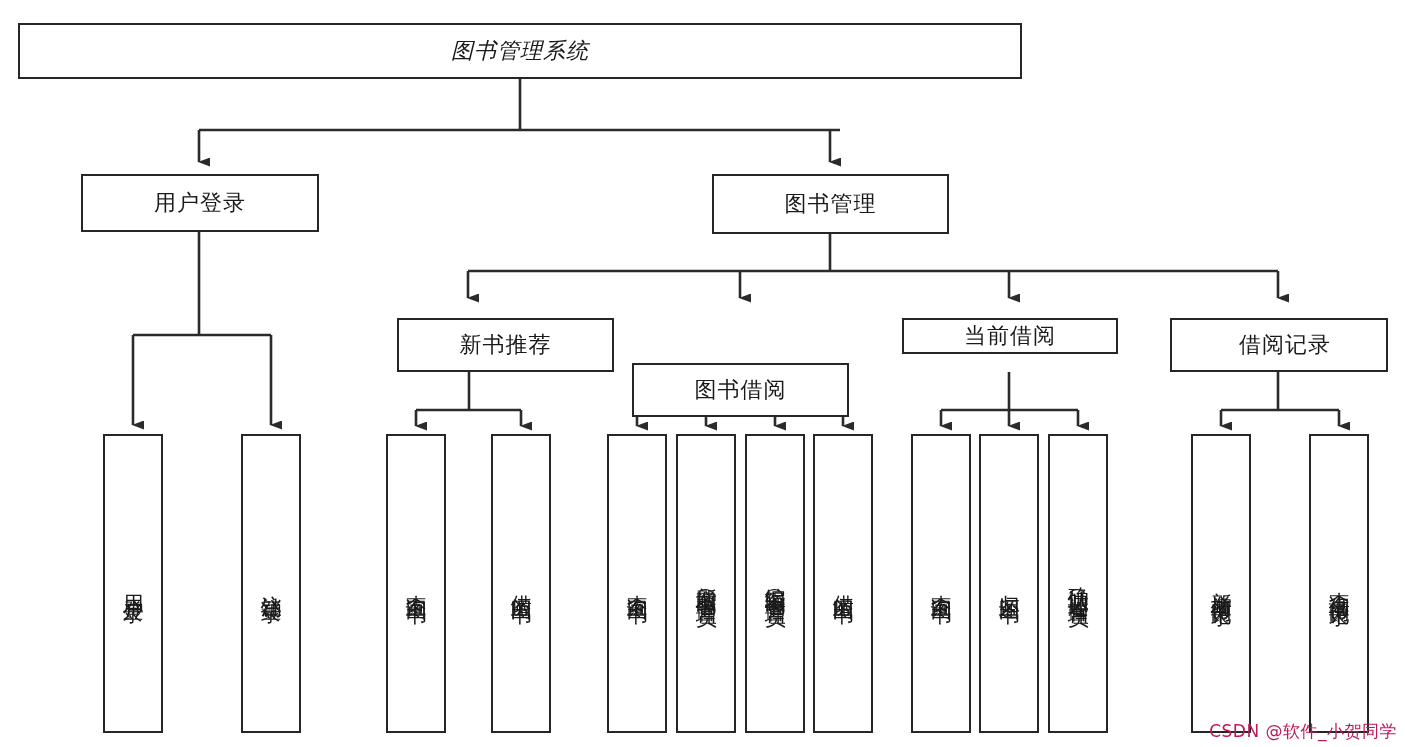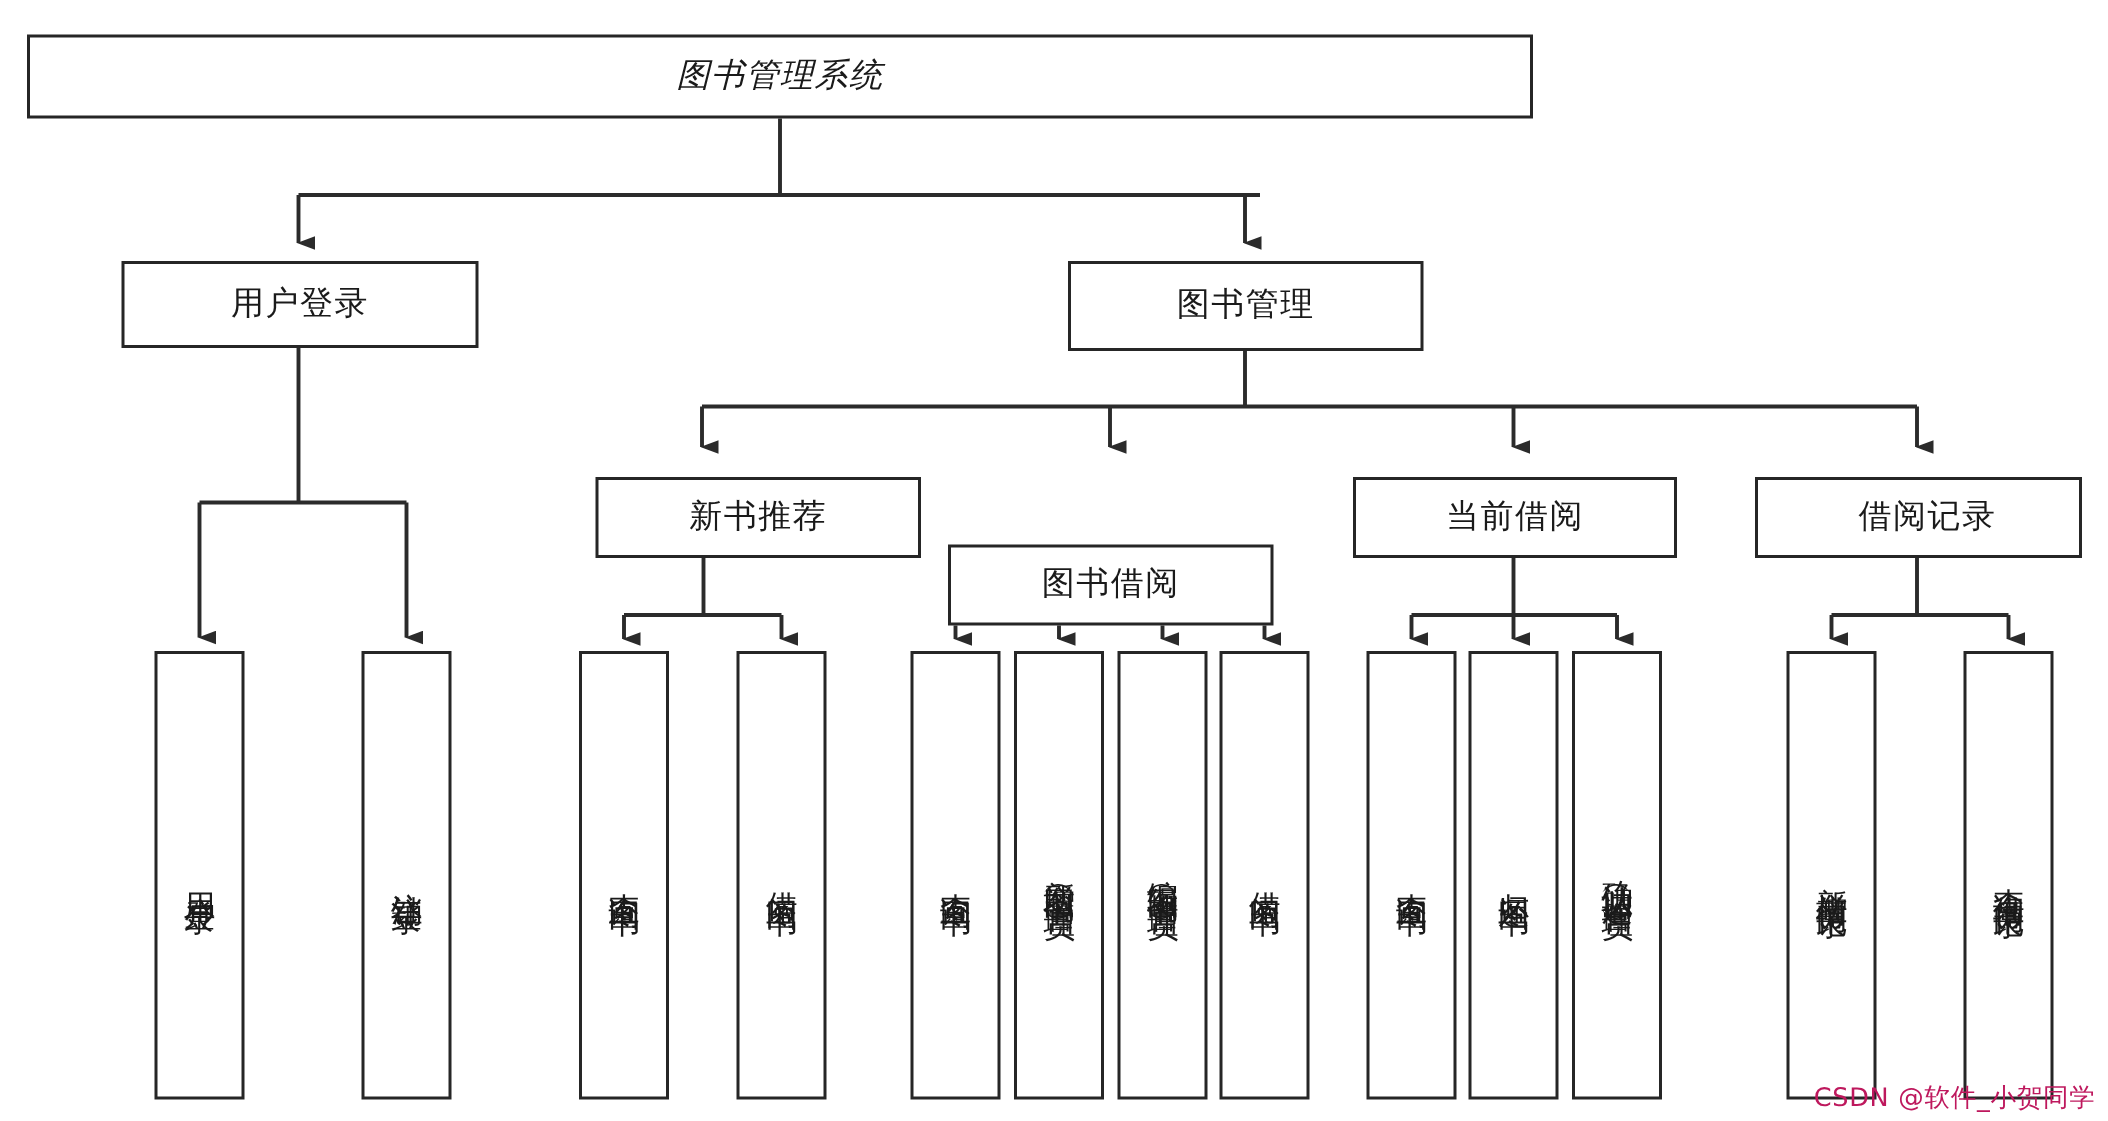--- a/index.html
+++ b/index.html
@@ -139,21 +139,21 @@
   </div>
 
   <div class="node-box" style="left:361px; top:318px; width:217px; height:54px;margin-left:36px;">
     <span class="node-label">新书推荐</span>
   </div>
 
   <div class="node-box" style="left:632px; top:318px; width:217px; height:54px;margin-top:45px;">
     <span class="node-label">图书借阅</span>
   </div>
 
-  <div class="node-box" style="left:902px; top:318px; width:216px; height:54px;">
+  <div class="node-box" style="left:902px; top:318px; width:216px; height:36px;">
     <span class="node-label">当前借阅</span>
   </div>
 
   <div class="node-box" style="left:1170px; top:318px; width:218px; height:54px;padding-left:12px;">
     <span class="node-label">借阅记录</span>
   </div>
 
   <div class="node-box vertical" style="left:103px; top:434px; width:60px; height:299px;">
     <span class="node-label">用户登录</span>
   </div>

